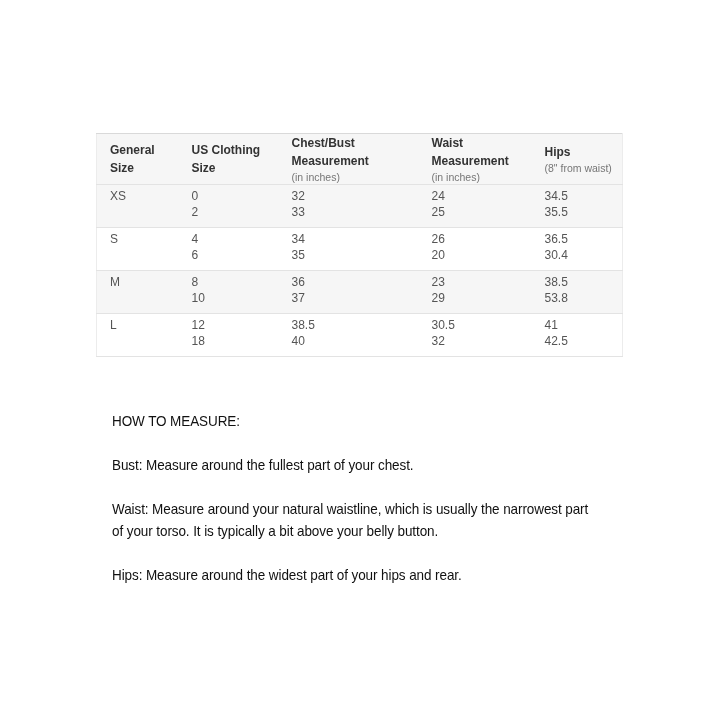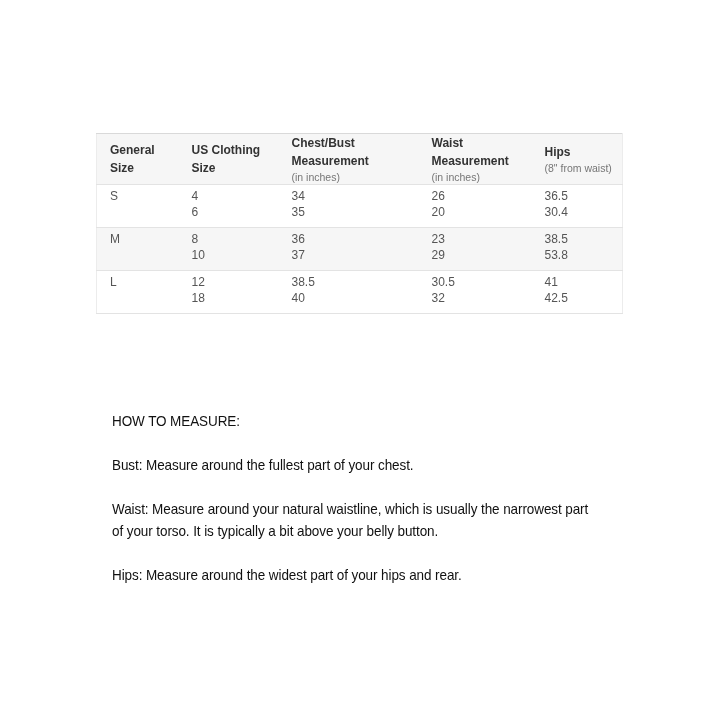--- a/index.html
+++ b/index.html
@@ -121,20 +121,41 @@
           <div class="th-label">Waist Measurement</div>
           <div class="th-sub">(in inches)</div>
         </th>
         <th>
           <div class="th-label">Hips</div>
           <div class="th-sub">(8" from waist)</div>
         </th>
       </tr>
     </thead>
     <tbody>
+      <tr class="stripe">
+        <td>
+            <div class="v">XS</div>
+          </td>
+        <td>
+            <div class="v">0</div>
+            <div class="v">2</div>
+          </td>
+        <td>
+            <div class="v">32</div>
+            <div class="v">33</div>
+          </td>
+        <td>
+            <div class="v">24</div>
+            <div class="v">25</div>
+          </td>
+        <td>
+            <div class="v">34.5</div>
+            <div class="v">35.5</div>
+          </td>
+      </tr>
       <tr>
         <td>
             <div class="v">S</div>
           </td>
         <td>
             <div class="v">4</div>
             <div class="v">6</div>
           </td>
         <td>
             <div class="v">34</div>

